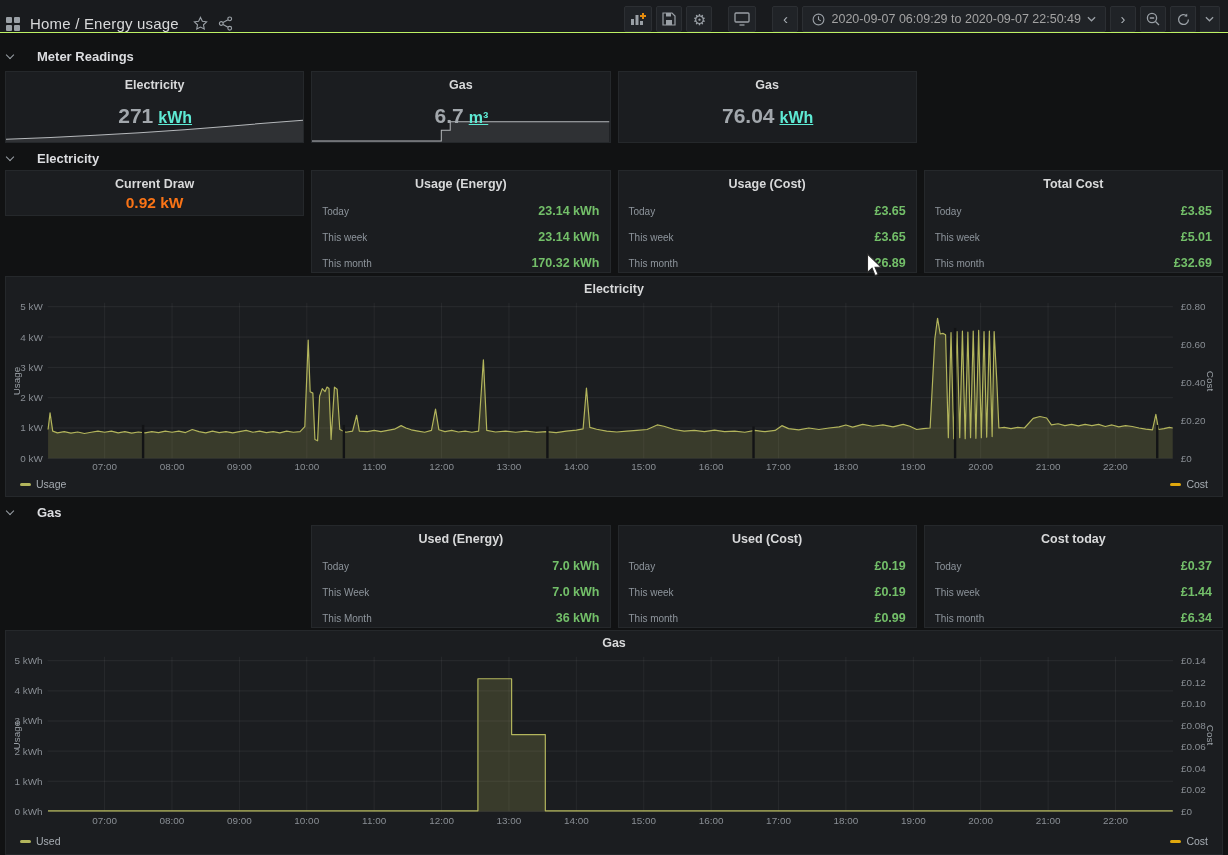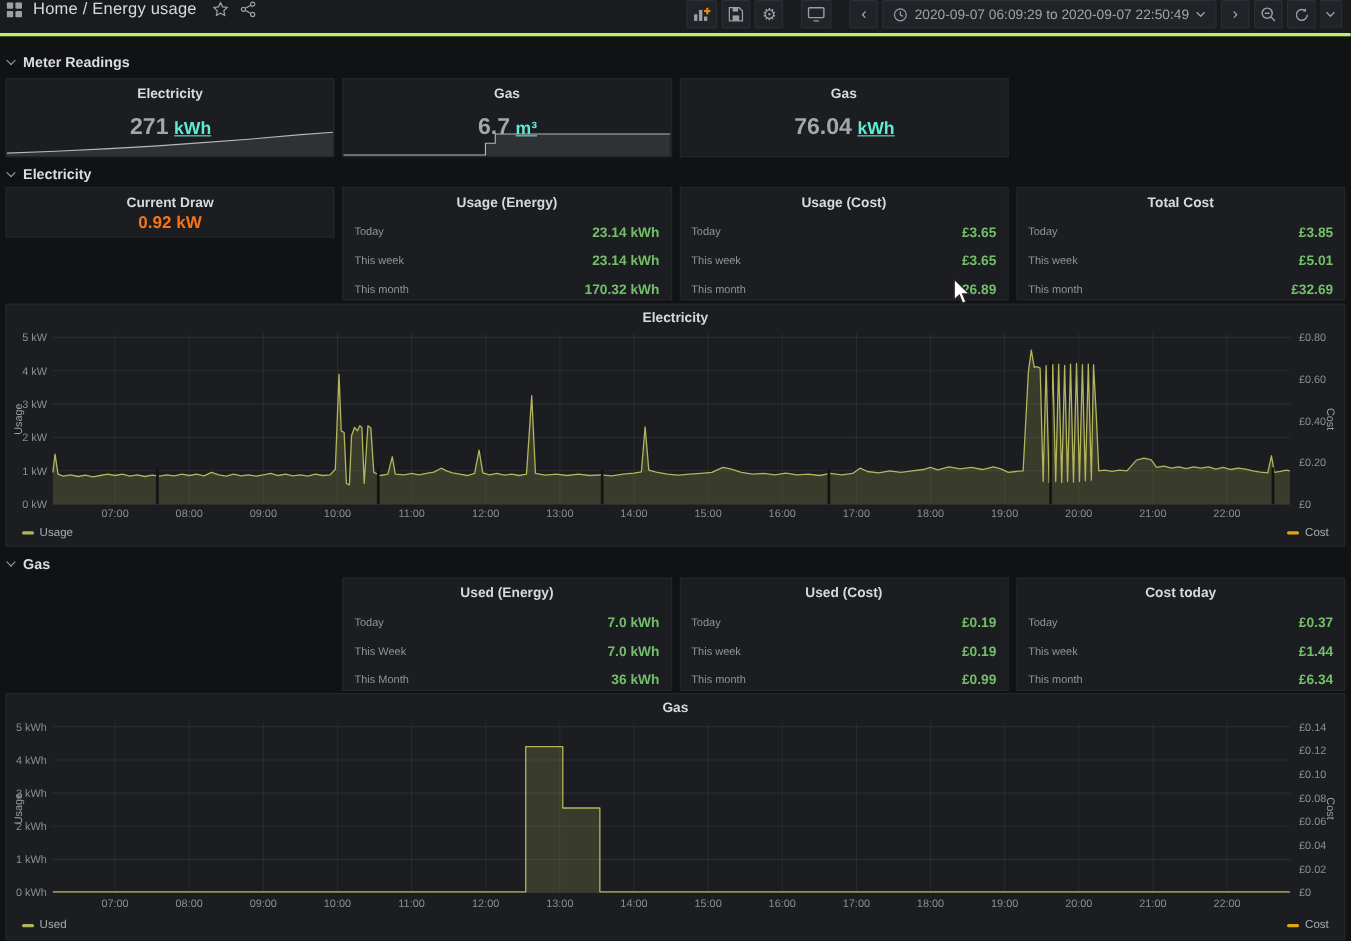--- a/index.html
+++ b/index.html
@@ -6,42 +6,42 @@
   html,body { width:1228px; height:855px; overflow:hidden; }
   body {
     background:#111213;
     font-family:"Liberation Sans", sans-serif;
     color:#d8d9da;
     position:relative;
   }
   
   .topbar {
     position:absolute; left:0; top:0; width:1228px; height:33px;
-    background:#191b1e; border-bottom:3px solid #bef264;
-    display:flex; align-items:flex-start; justify-content:space-between;
+    background:#191b1e; border-bottom:1px solid #bef264;
+    display:flex; align-items:flex-end; justify-content:space-between;
     padding:0 8px 0 6px;
   }
   .tb-left { display:flex; align-items:center; gap:10px; }
   .breadcrumb { font-size:15px; color:#d8d9da; letter-spacing:.2px; cursor:pointer; }
   .tb-right { display:flex; align-items:center; gap:4px; }
   .tb-btn {
     height:26px; min-width:26px; padding:0 5px;
     display:flex; align-items:center; justify-content:center; gap:6px;
     background:#202327; border:1px solid #2c2f33; border-radius:2px;
     color:#9aa0a6; cursor:pointer; font-size:12px;
   }
   .tb-btn.txt { color:#a3a3a3; font-size:12.5px; padding:0 9px; }
   .tb-sep { width:8px; }
   .chevtxt { font-size:15px; color:#aab0b6; line-height:1; margin-top:-2px; }
   .gear-glyph { font-size:15px; color:#9aa0a6; line-height:1; }
   .icon-wrap { display:flex; align-items:center; }
   
   .row-header {
     position:absolute; left:7px; height:14px;
-    display:flex; align-items:center; gap:8px;
+    display:flex; align-items:center; gap:24px;
     font-size:13px; font-weight:700; color:#dcdde0; cursor:pointer;
   }
   .chev-down {
     width:6px; height:6px; border-right:1.4px solid #9aa0a6; border-bottom:1.4px solid #9aa0a6;
     transform:rotate(45deg); margin-top:-3px;
   }
   .grid-row { position:absolute; left:5px; width:1218px; display:grid;
     grid-template-columns:repeat(4,1fr); grid-gap:7px; align-items:start; }
   .panel {
     background:#1b1d20; border:1px solid #25282b; position:relative; overflow:hidden;

